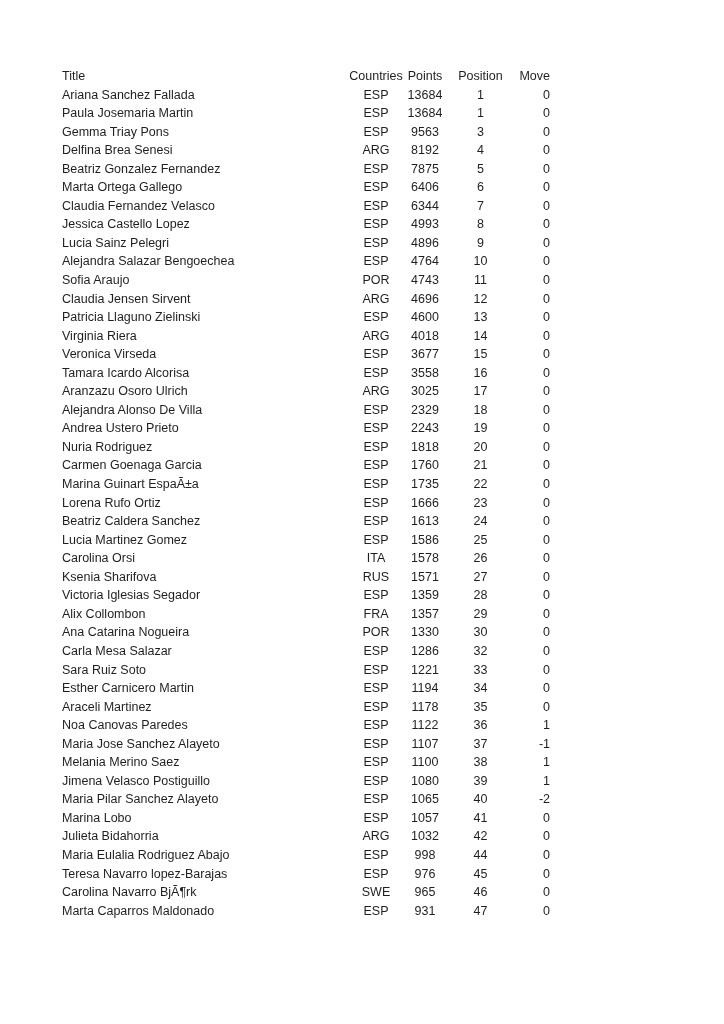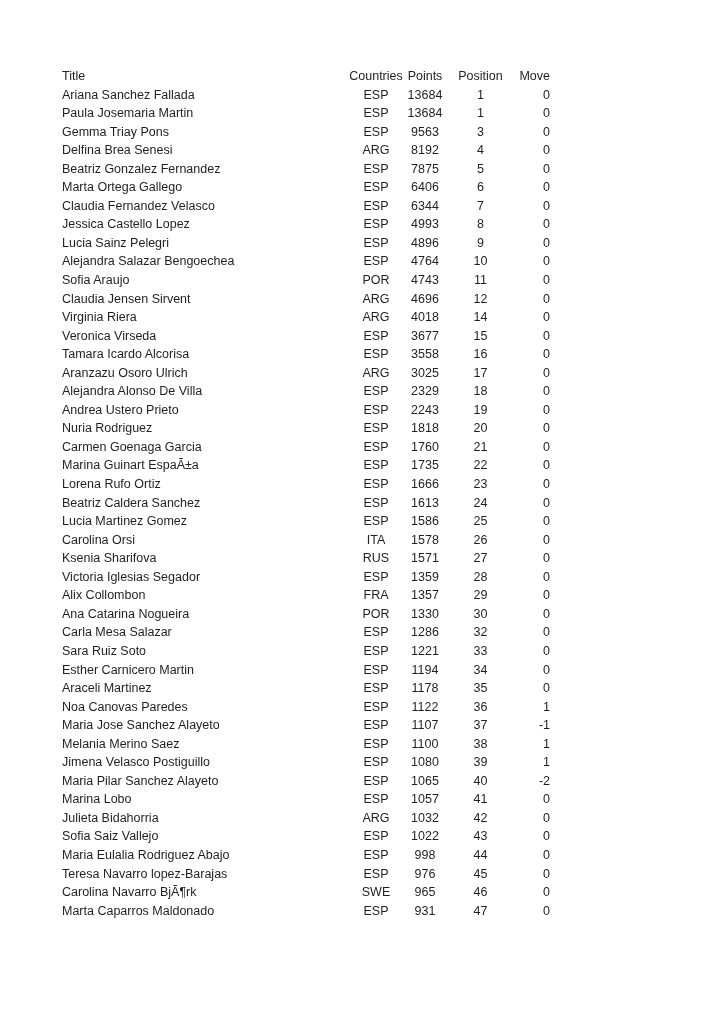--- a/index.html
+++ b/index.html
@@ -134,20 +134,27 @@
           <td class="c-move">0</td>
         </tr>
         <tr>
           <td class="c-title">Claudia Jensen Sirvent</td>
           <td class="c-country">ARG</td>
           <td class="c-points">4696</td>
           <td class="c-position">12</td>
           <td class="c-move">0</td>
         </tr>
         <tr>
+          <td class="c-title">Patricia Llaguno Zielinski</td>
+          <td class="c-country">ESP</td>
+          <td class="c-points">4600</td>
+          <td class="c-position">13</td>
+          <td class="c-move">0</td>
+        </tr>
+        <tr>
           <td class="c-title">Virginia Riera</td>
           <td class="c-country">ARG</td>
           <td class="c-points">4018</td>
           <td class="c-position">14</td>
           <td class="c-move">0</td>
         </tr>
         <tr>
           <td class="c-title">Veronica Virseda</td>
           <td class="c-country">ESP</td>
           <td class="c-points">3677</td>
@@ -327,27 +334,20 @@
           <td class="c-country">ESP</td>
           <td class="c-points">1057</td>
           <td class="c-position">41</td>
           <td class="c-move">0</td>
         </tr>
         <tr>
           <td class="c-title">Julieta Bidahorria</td>
           <td class="c-country">ARG</td>
           <td class="c-points">1032</td>
           <td class="c-position">42</td>
-          <td class="c-move">0</td>
-        </tr>
-        <tr>
-          <td class="c-title">Sofia Saiz Vallejo</td>
-          <td class="c-country">ESP</td>
-          <td class="c-points">1022</td>
-          <td class="c-position">43</td>
           <td class="c-move">0</td>
         </tr>
         <tr>
           <td class="c-title">Maria Eulalia Rodriguez Abajo</td>
           <td class="c-country">ESP</td>
           <td class="c-points">998</td>
           <td class="c-position">44</td>
           <td class="c-move">0</td>
         </tr>
         <tr>

